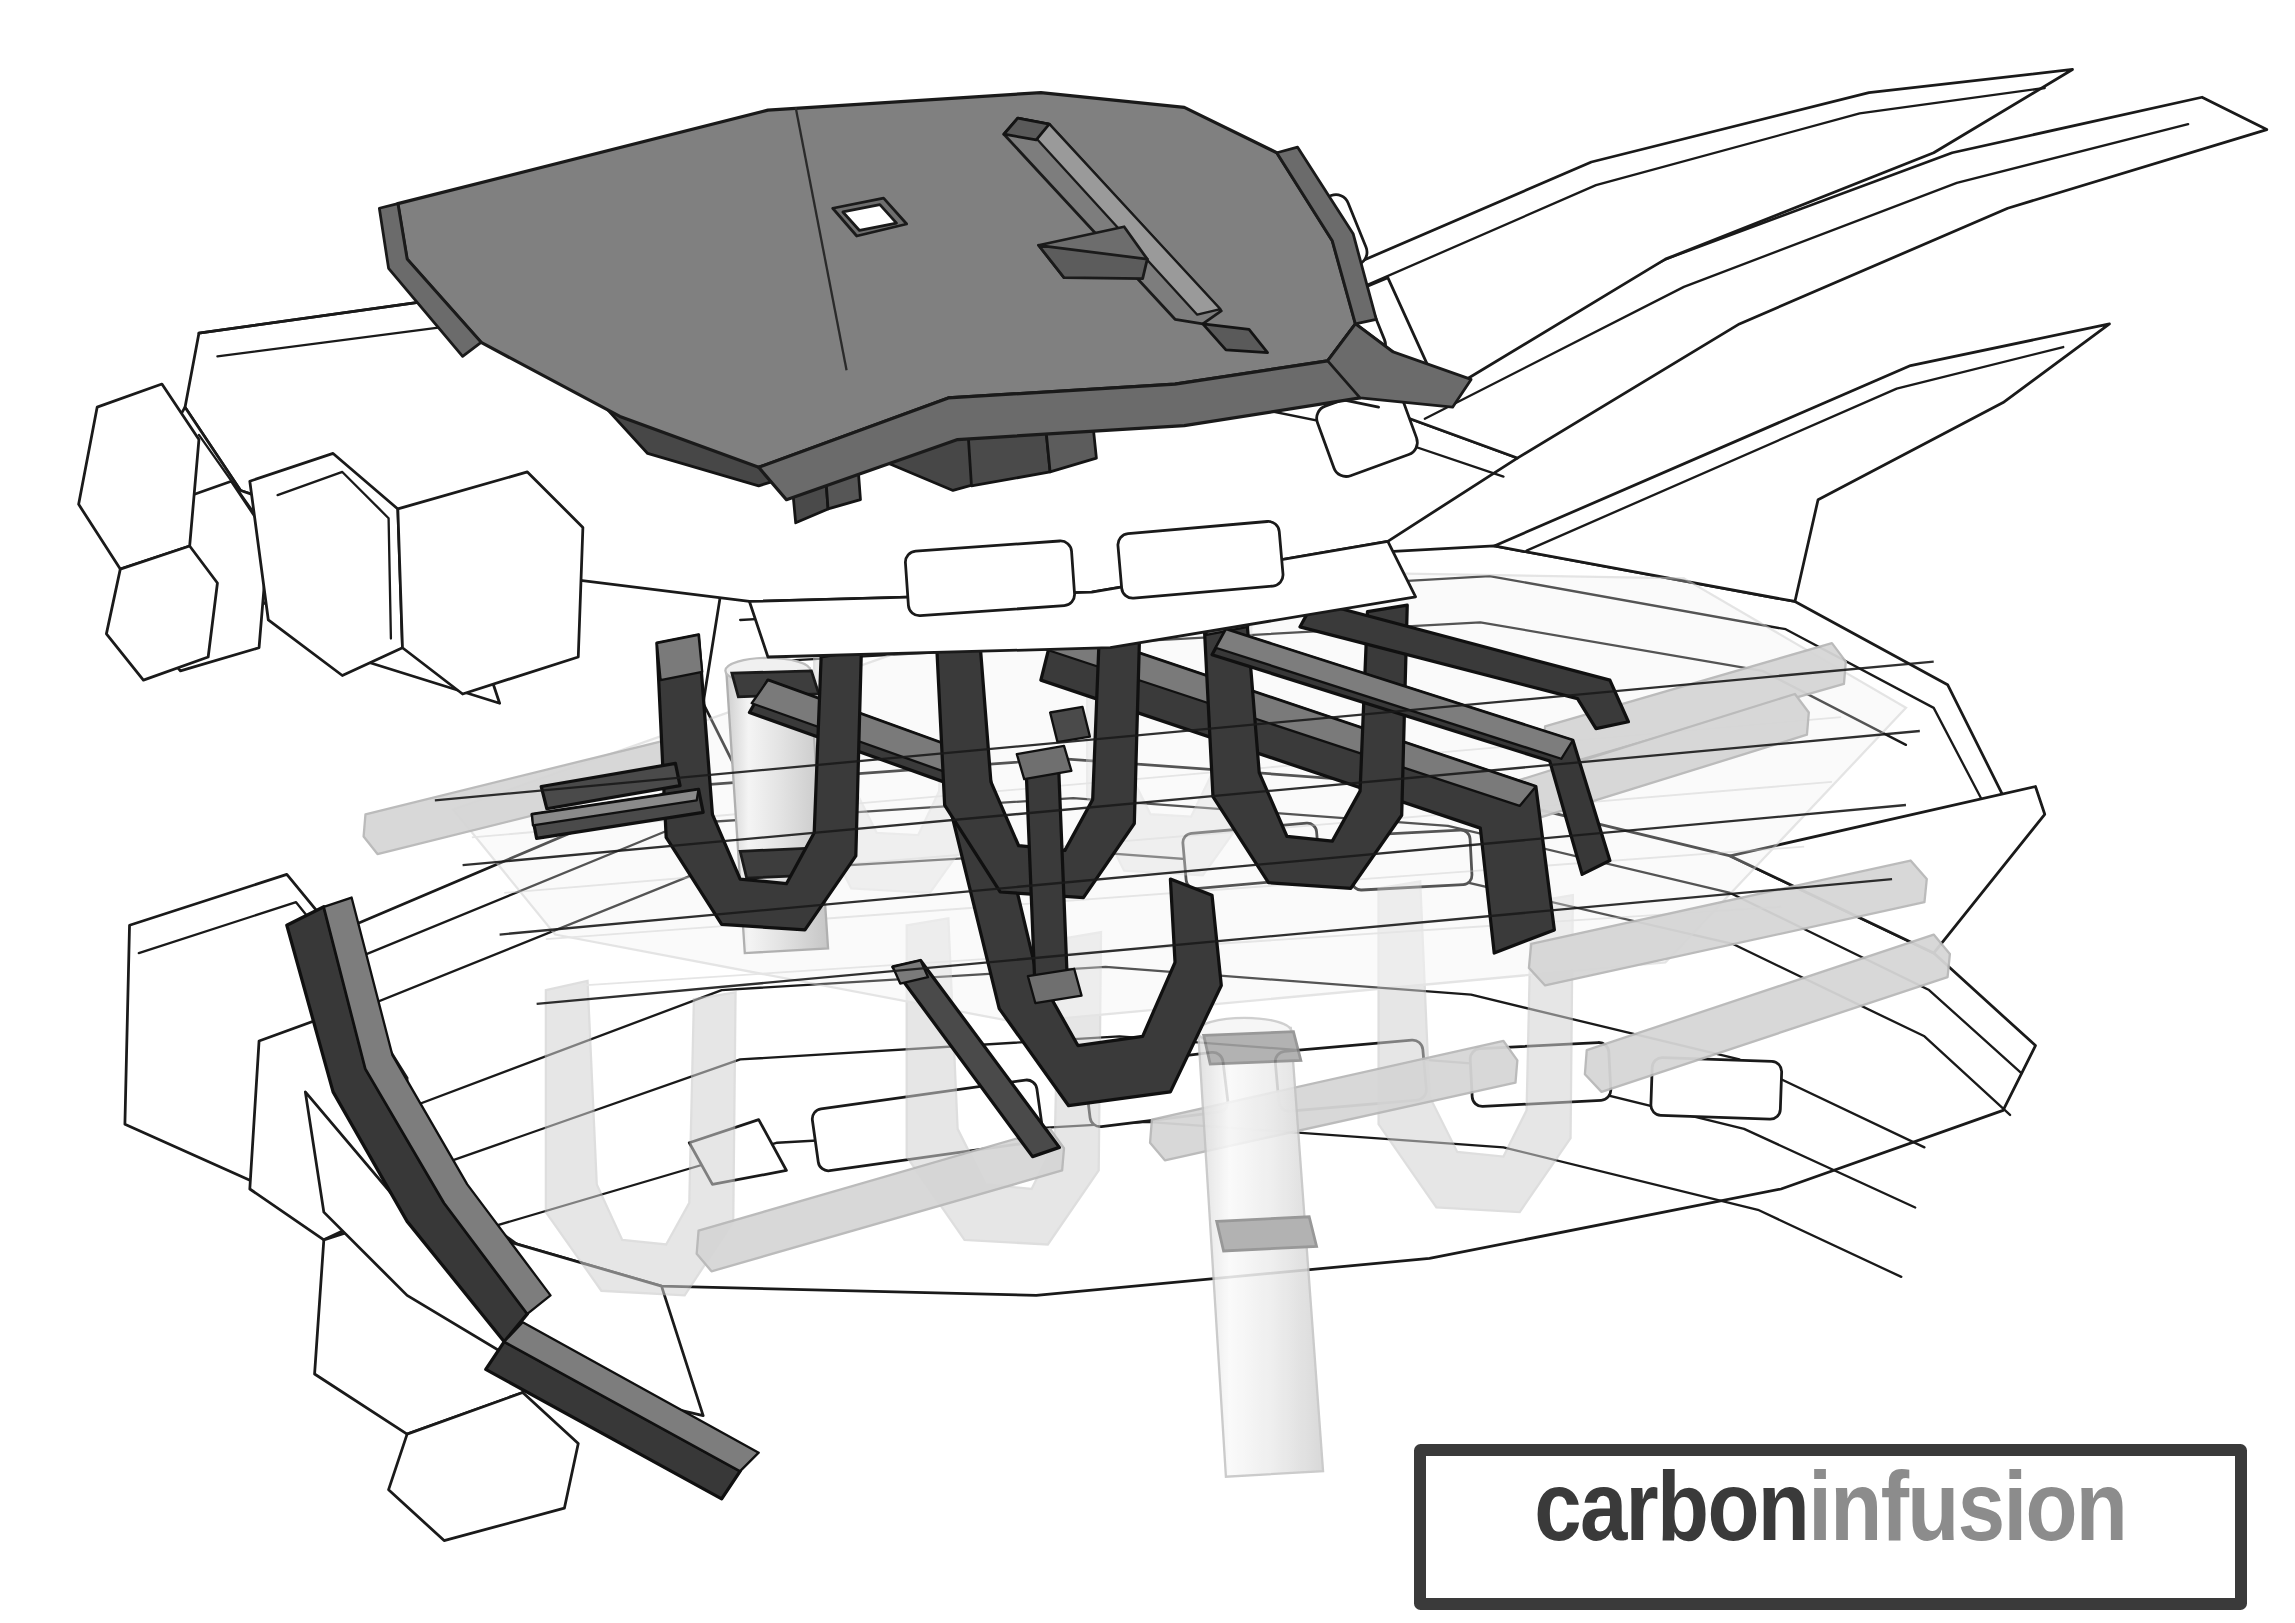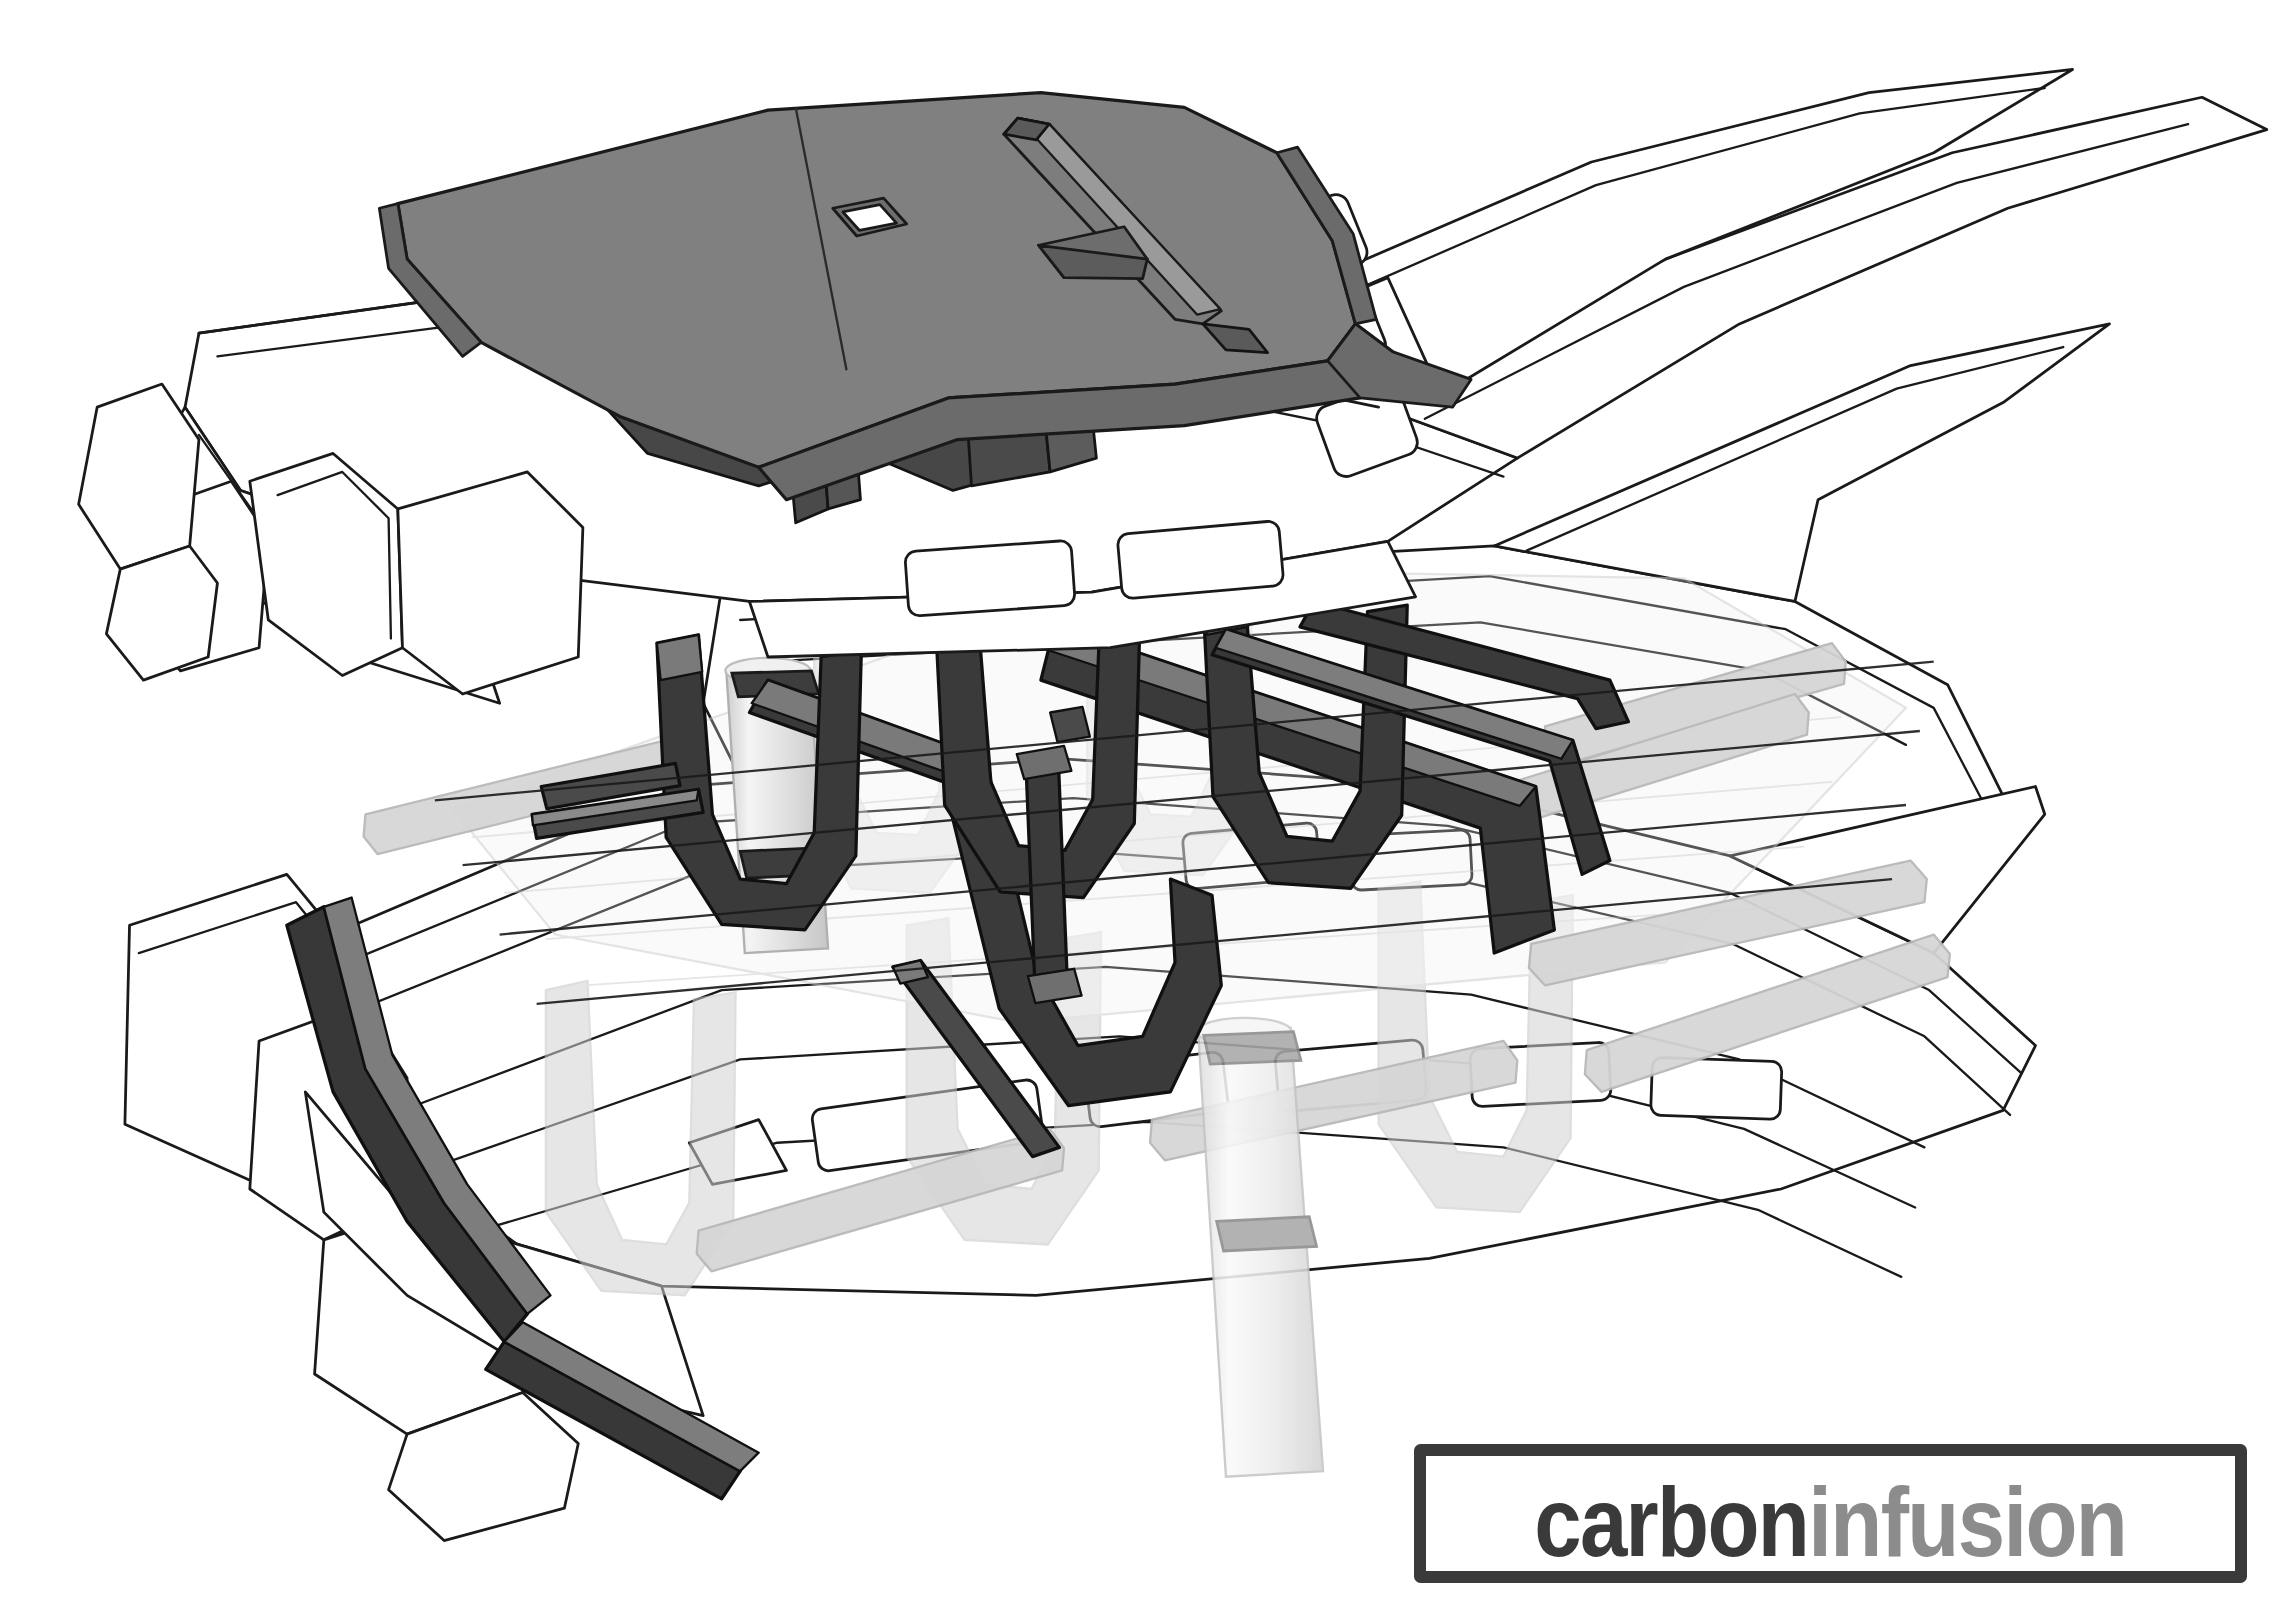--- a/index.html
+++ b/index.html
@@ -25,27 +25,27 @@
     top: 0;
     width: 2295px;
     height: 1623px;
   }
   
   #logo-block {
     position: absolute;
     left: 1414px;
     top: 1444px;
     width: 833px;
-    height: 139px;
+    height: 166px;
     box-sizing: border-box;
     border: 12px solid #3a3a3a;
     border-radius: 6.5px;
     background: #ffffff;
     display: flex;
-    align-items: flex-end;
+    align-items: flex-start;
     justify-content: center;
     padding: 0 15.7px;
   }
   #logo-wordmark {
     font-family: "Liberation Sans Narrow", "Liberation Sans", sans-serif;
     font-weight: 700;
     font-size: 99px;
     line-height: 1;
     letter-spacing: -1.9px;
     white-space: nowrap;

